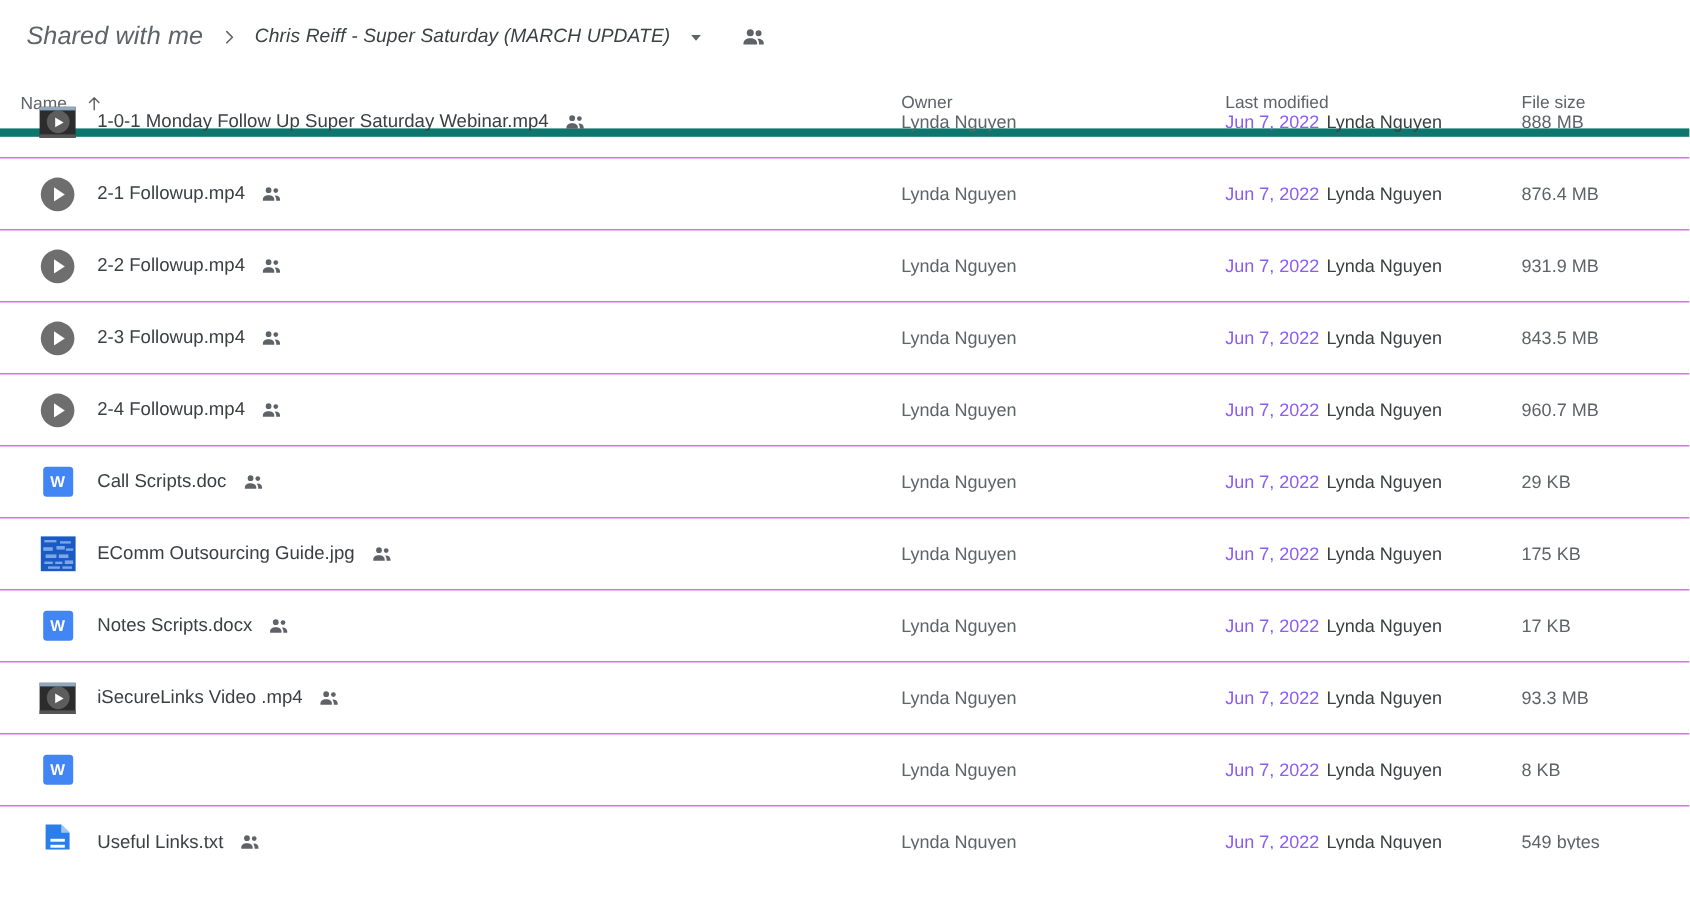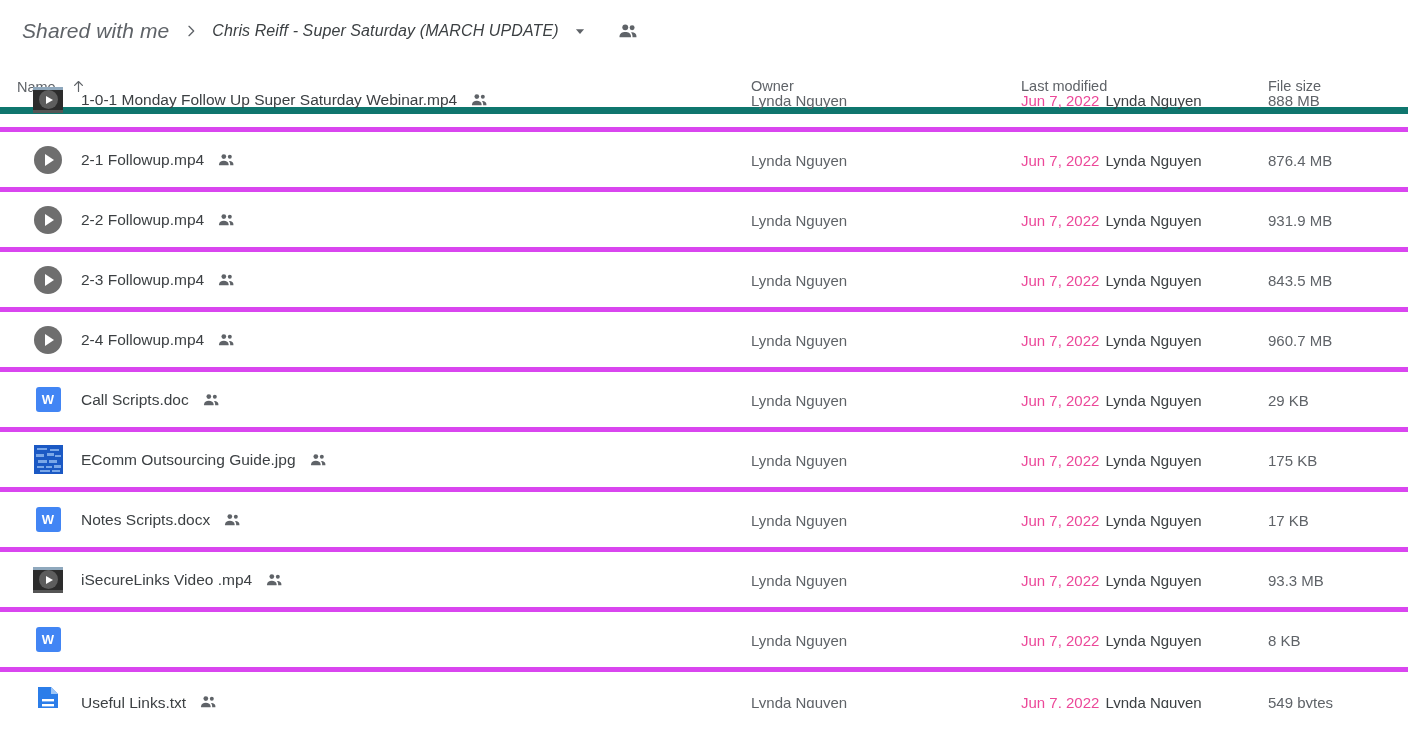--- a/index.html
+++ b/index.html
@@ -72,21 +72,21 @@
 
   
   .file-list {
     position: relative;
     overflow: hidden;
     height: 636px;
   }
   .row {
     position: relative;
     height: 60px;
-    border-bottom: 5px solid #d946ef;
+    border-bottom: 1px solid #d946ef;
     box-sizing: border-box;
   }
   .row:last-child { border-bottom: none; }
 
   .cell-icon {
     position: absolute;
     left: 33px;
     top: 50%;
     transform: translateY(-50%);
     width: 30px;
@@ -118,21 +118,21 @@
     white-space: nowrap;
   }
   .cell-modified {
     position: absolute;
     left: 1021px;
     top: 50%;
     transform: translateY(-50%);
     font-size: 15px;
     white-space: nowrap;
   }
-  .mod-date { color: #ec4899; }
+  .mod-date { color: #8b5cf6; }
   .mod-user { color: #3c4043; margin-left: 6px; }
   .cell-size {
     position: absolute;
     left: 1268px;
     top: 50%;
     transform: translateY(-50%);
     font-size: 15px;
     color: #5f6368;
     white-space: nowrap;
   }

